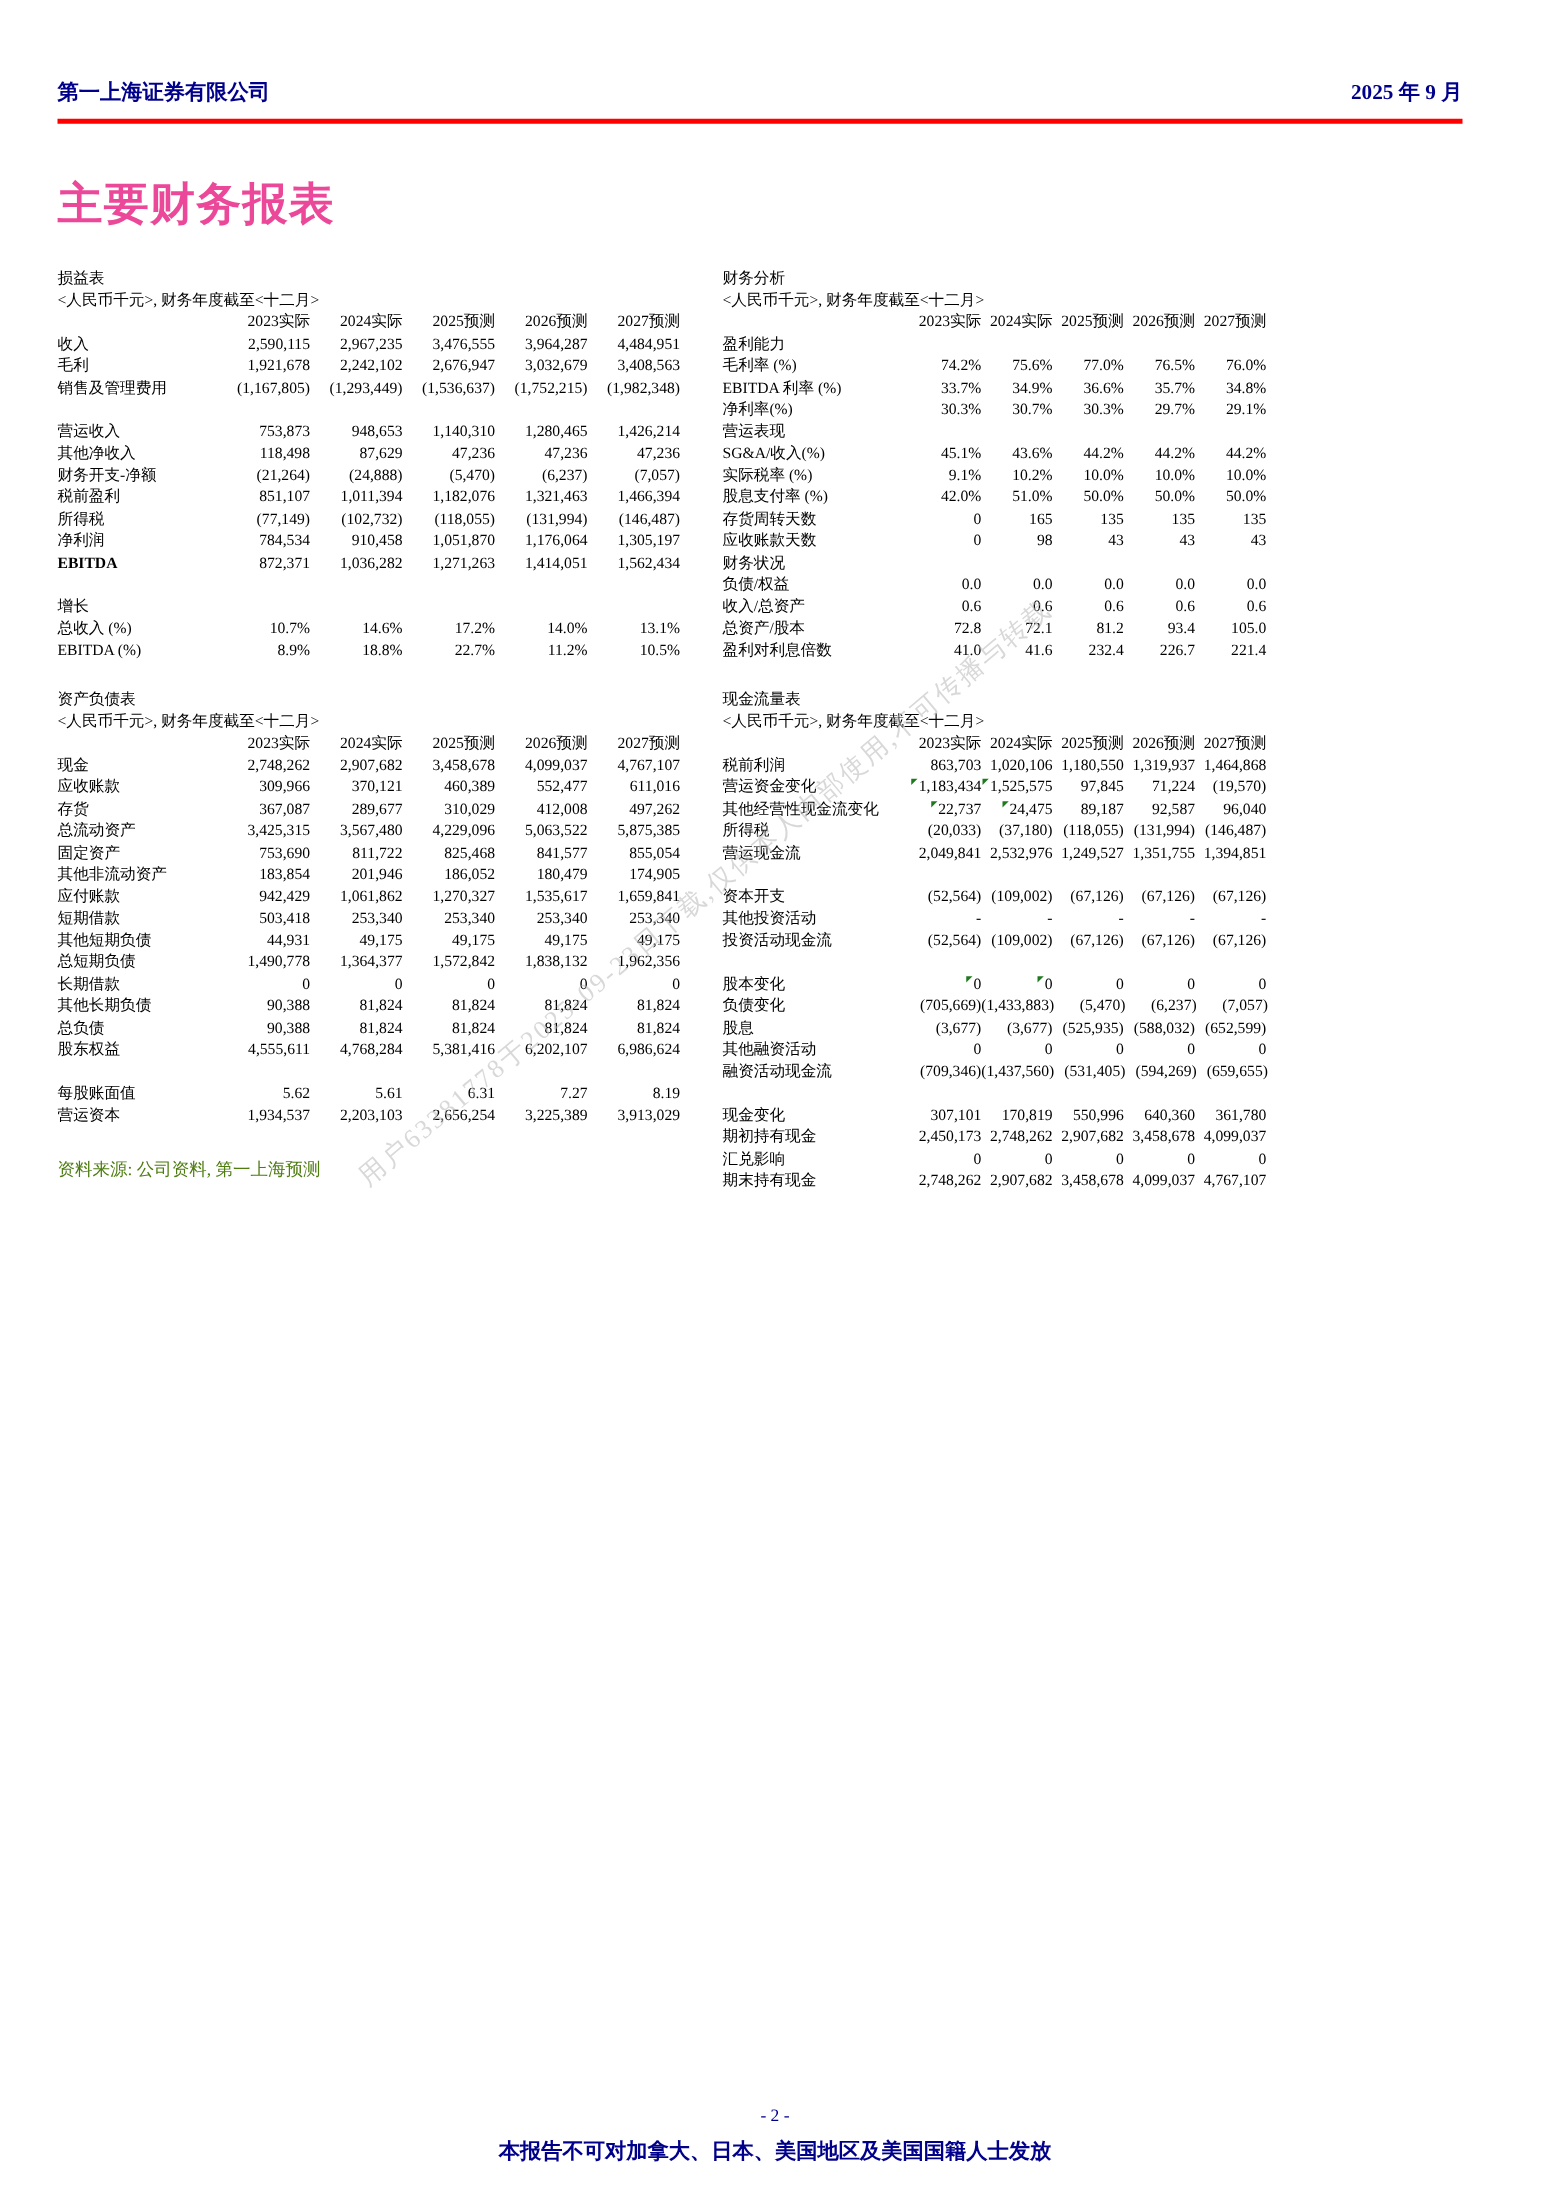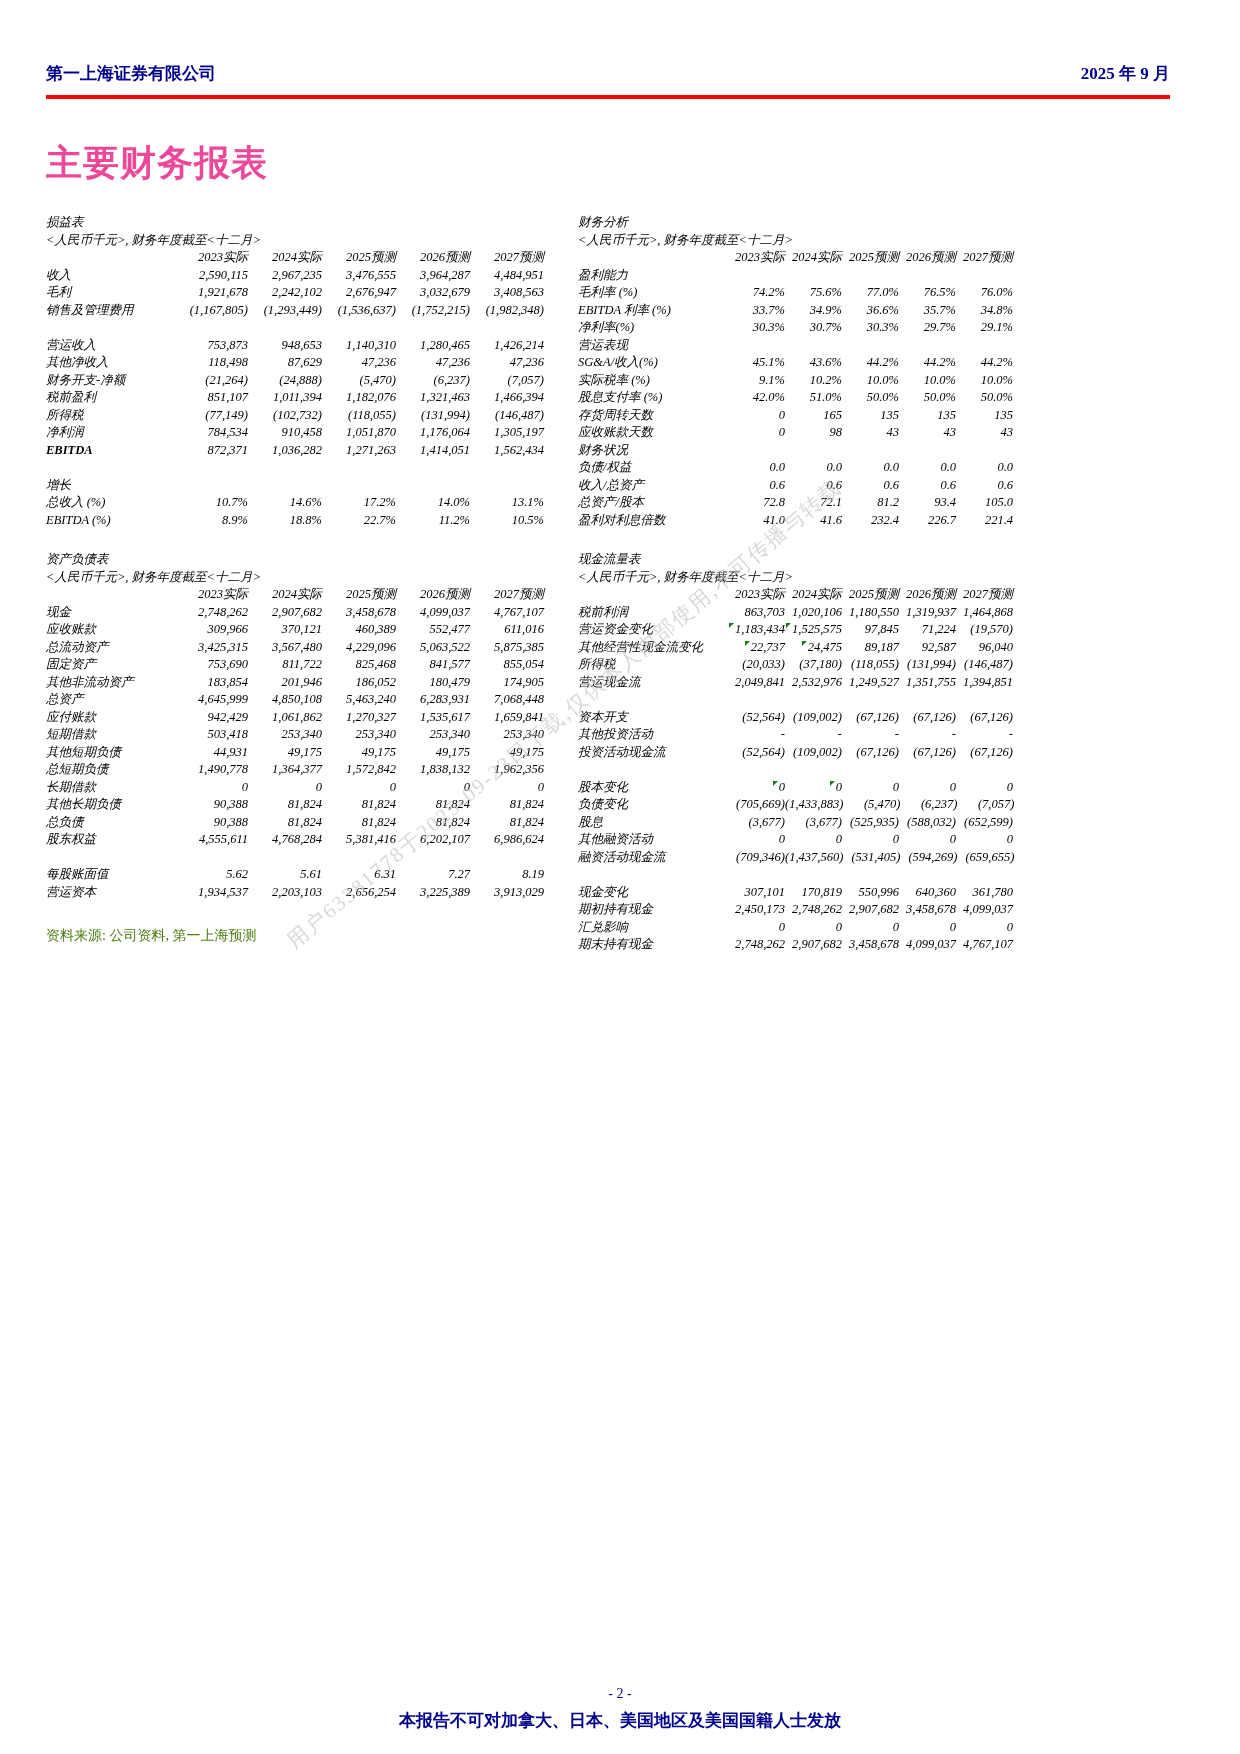--- a/index.html
+++ b/index.html
@@ -13,21 +13,21 @@
   .red-line{border:0;border-top:4px solid #FF0000;margin:10px 0 0 0;}
 
   h1.page-title{color:#ec4899;font-size:36px;font-weight:bold;margin:40px 0 0 0;
                 letter-spacing:1px;font-family:"Liberation Serif","DejaVu Serif",serif;}
 
   
   .cols{display:flex;gap:34px;margin-top:26px;}
   .col-left{width:498px;flex:0 0 498px;}
   .col-right{width:435px;flex:0 0 435px;}
 
-  .fin-table{font-size:12.5px;line-height:17.5px;margin-top:22px;font-style:italic;}
+  .fin-table{font-size:12.5px;line-height:17.5px;margin-top:22px;}
   .fin-table:first-child{margin-top:0;}
   .t-title,.t-sub{white-space:nowrap;}
   .row{display:flex;white-space:nowrap;min-height:17.5px;}
   .lbl{flex:0 0 128px;text-align:left;overflow:visible;}
   .v{flex:0 0 74px;text-align:right;}
   .col-right .lbl{flex:0 0 150px;}
   .col-right .v{flex:0 0 57px;}
   .bold{font-weight:bold;}
 
   .flag{display:inline-block;width:0;height:0;border-top:5px solid #1F7A1F;
@@ -215,20 +215,28 @@
           </div>
           <div class="row">
             <div class="lbl">应收账款</div>
             <div class="v">309,966</div>
             <div class="v">370,121</div>
             <div class="v">460,389</div>
             <div class="v">552,477</div>
             <div class="v">611,016</div>
           </div>
           <div class="row">
+            <div class="lbl">存货</div>
+            <div class="v">367,087</div>
+            <div class="v">289,677</div>
+            <div class="v">310,029</div>
+            <div class="v">412,008</div>
+            <div class="v">497,262</div>
+          </div>
+          <div class="row">
             <div class="lbl">总流动资产</div>
             <div class="v">3,425,315</div>
             <div class="v">3,567,480</div>
             <div class="v">4,229,096</div>
             <div class="v">5,063,522</div>
             <div class="v">5,875,385</div>
           </div>
           <div class="row">
             <div class="lbl">固定资产</div>
             <div class="v">753,690</div>
@@ -237,28 +245,20 @@
             <div class="v">841,577</div>
             <div class="v">855,054</div>
           </div>
           <div class="row">
             <div class="lbl">其他非流动资产</div>
             <div class="v">183,854</div>
             <div class="v">201,946</div>
             <div class="v">186,052</div>
             <div class="v">180,479</div>
             <div class="v">174,905</div>
-          </div>
-          <div class="row">
-            <div class="lbl">总资产</div>
-            <div class="v">4,645,999</div>
-            <div class="v">4,850,108</div>
-            <div class="v">5,463,240</div>
-            <div class="v">6,283,931</div>
-            <div class="v">7,068,448</div>
           </div>
           <div class="row">
             <div class="lbl">应付账款</div>
             <div class="v">942,429</div>
             <div class="v">1,061,862</div>
             <div class="v">1,270,327</div>
             <div class="v">1,535,617</div>
             <div class="v">1,659,841</div>
           </div>
           <div class="row">

